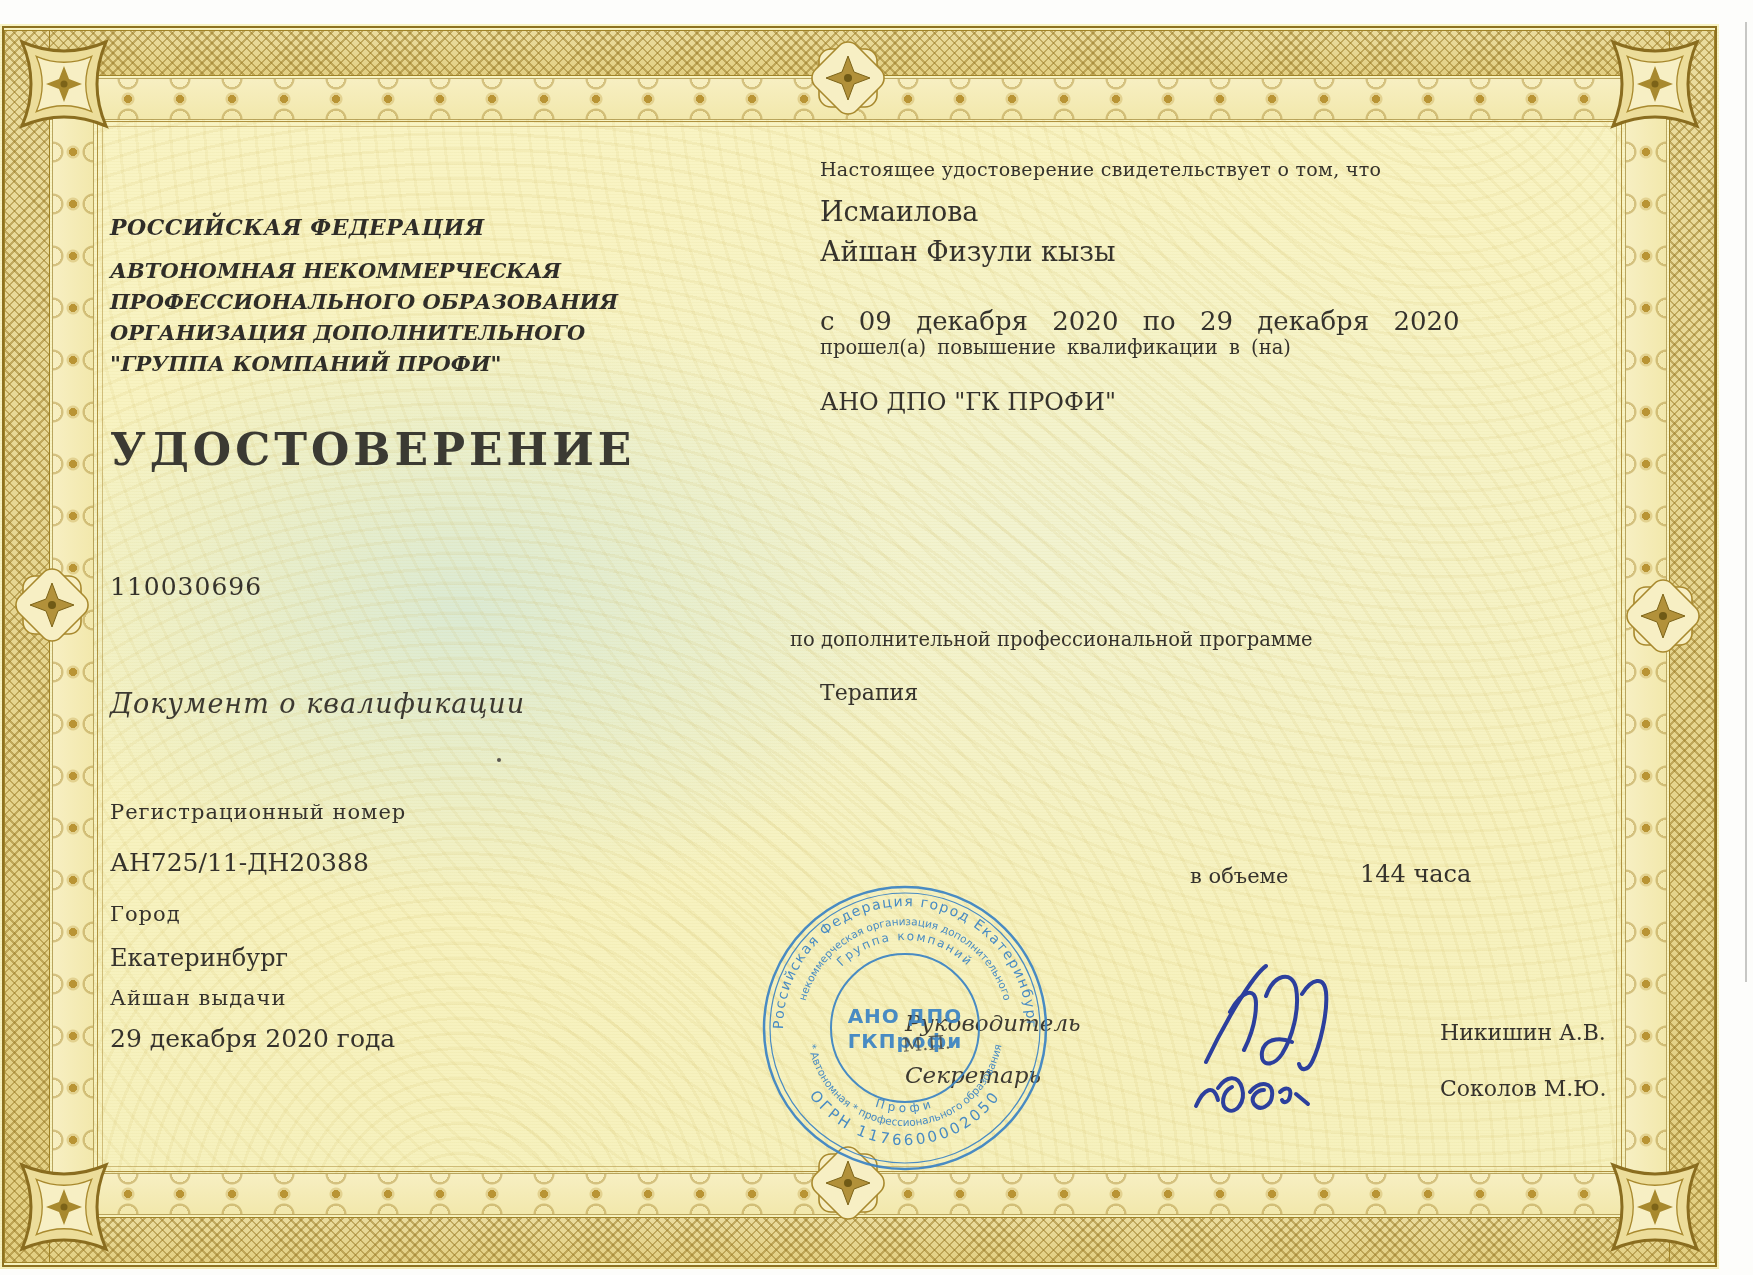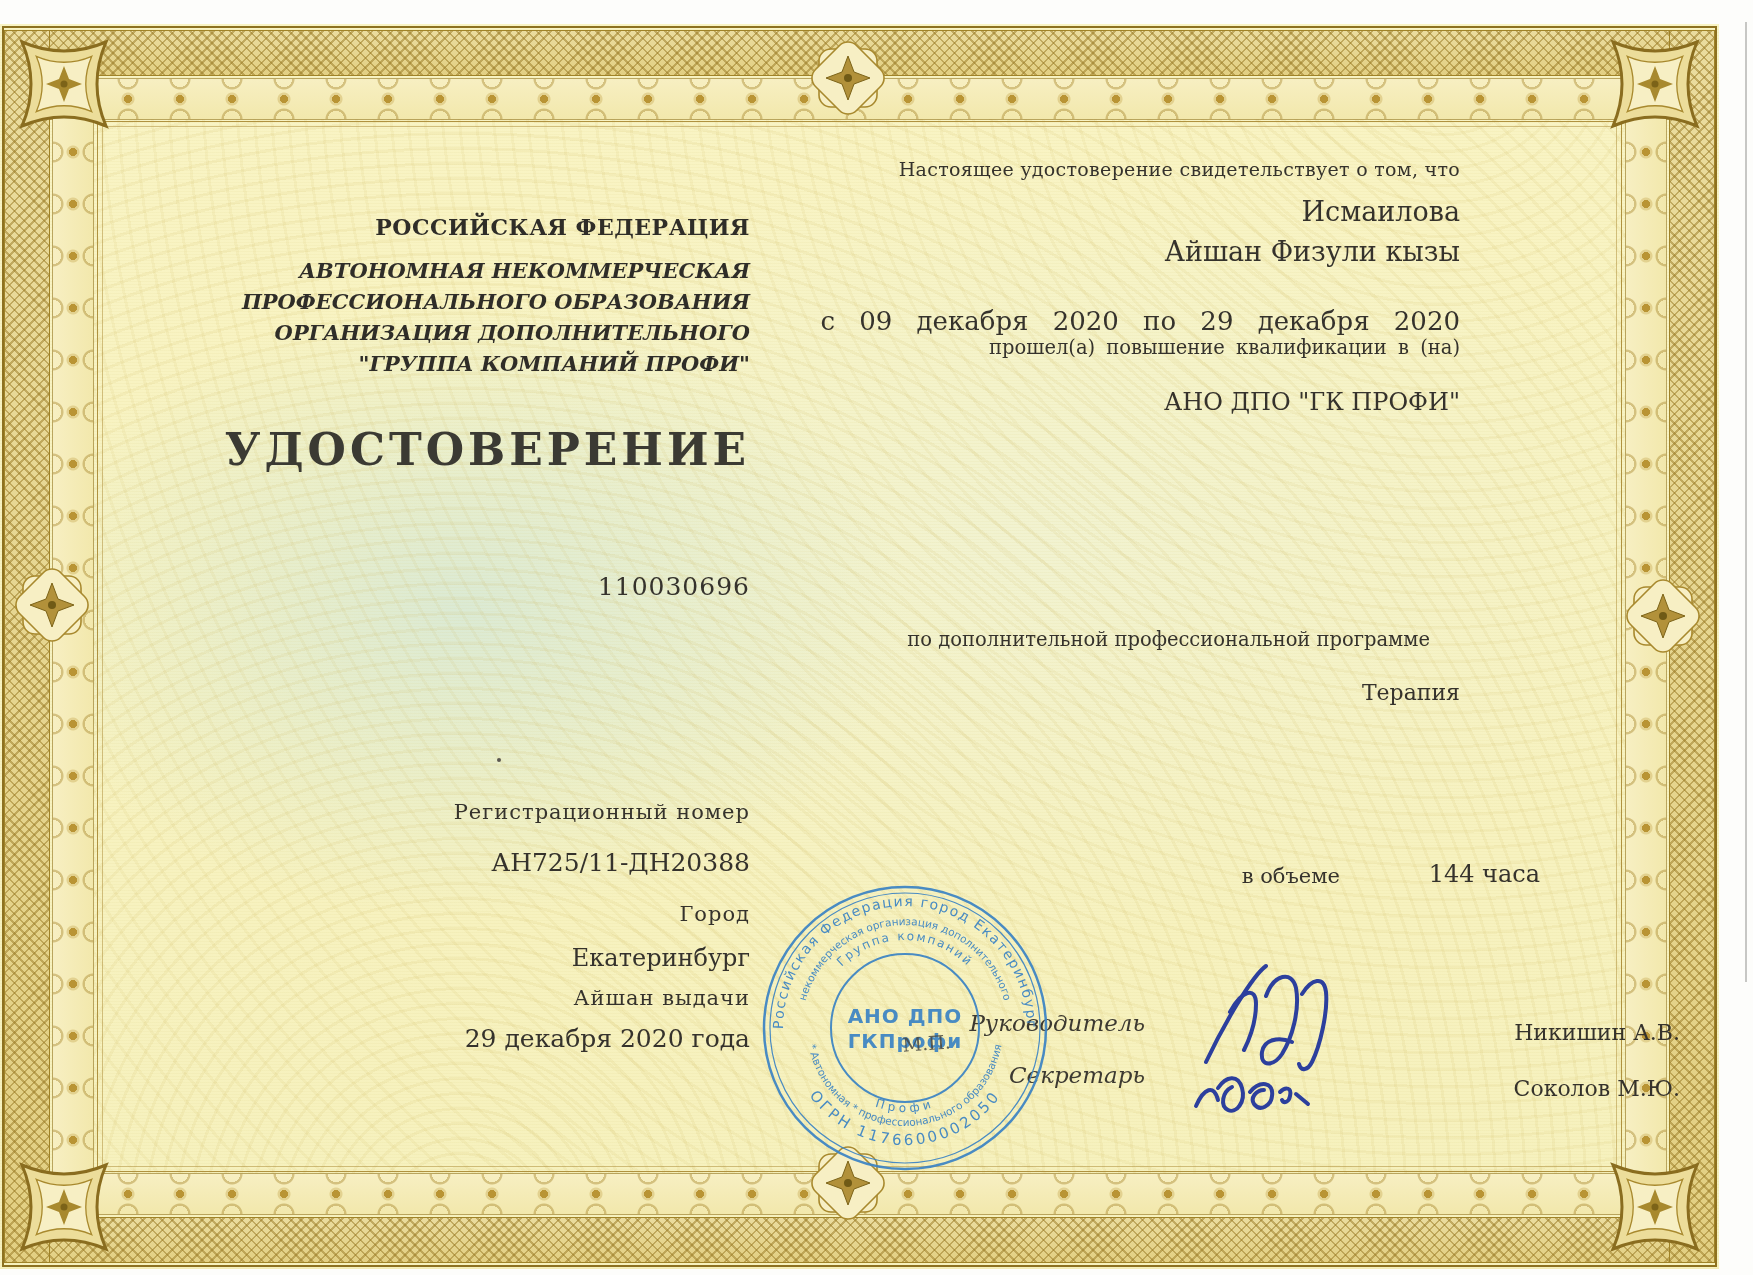--- a/index.html
+++ b/index.html
@@ -74,25 +74,25 @@
   .med-left { left:6px; top:535px; }
   .med-right { right:10px; top:546px; }
 
   .guilloche { position:absolute; inset:92px; z-index:0; pointer-events:none;
     background:
       repeating-radial-gradient(circle at 24% 105%, rgba(200,175,80,.10) 0 3px, transparent 3px 15px),
       repeating-radial-gradient(circle at 88% -8%, rgba(200,175,80,.09) 0 3px, transparent 3px 17px);
   }
 
   
-  .tb { position:absolute; text-align:right; z-index:3; }
+  .tb { position:absolute; text-align:left; z-index:3; }
   .colL { left:110px; width:640px; }
   .colR { left:820px; width:640px; }
 
-  .country   { top:190px; font-size:22px; font-weight:bold; letter-spacing:.5px; color:#2f2d28; }
+  .country   { top:190px; font-size:22px; font-weight:bold; letter-spacing:.5px; color:#2f2d28;font-style:italic; }
   .orgblock  { top:231px; font-size:21px; font-weight:bold; line-height:31px; color:#2f2d28;font-style:italic; }
   .title     { top:400px; font-size:44px; font-weight:bold; letter-spacing:4px; color:#3b3a33; }
   .subtitle  { top:481px; font-size:19px; font-weight:bold; letter-spacing:2px; }
   .blanknum  { top:548px; font-size:25px; letter-spacing:1px; }
   .dockind   { top:664px; font-size:27px; font-style:italic; letter-spacing:1px; color:#3c3931; }
   .reglabel  { top:776px; font-size:21px; letter-spacing:1px; }
   .regnum    { top:824px; font-size:25px; }
   .citylabel { top:878px; font-size:21px; letter-spacing:1px; }
   .cityval   { top:920px; font-size:24px; }
   .datelabel { top:962px; font-size:21px; letter-spacing:1px; }
@@ -193,20 +193,21 @@
 
     <div class="tb colL country">РОССИЙСКАЯ ФЕДЕРАЦИЯ</div>
     <div class="tb colL orgblock">
       <div>АВТОНОМНАЯ НЕКОММЕРЧЕСКАЯ</div>
       <div>ПРОФЕССИОНАЛЬНОГО ОБРАЗОВАНИЯ</div>
       <div>ОРГАНИЗАЦИЯ ДОПОЛНИТЕЛЬНОГО</div>
       <div>"ГРУППА КОМПАНИЙ ПРОФИ"</div>
     </div>
     <div class="tb colL title">УДОСТОВЕРЕНИЕ</div>
     <div class="tb colL blanknum">110030696</div>
+    <div class="tb colL dockind">Документ о квалификации</div>
     <div class="speck"></div>
     <div class="tb colL reglabel">Регистрационный номер</div>
     <div class="tb colL regnum">АН725/11-ДН20388</div>
     <div class="tb colL citylabel">Город</div>
     <div class="tb colL cityval">Екатеринбург</div>
     <div class="tb colL datelabel">Айшан выдачи</div>
     <div class="tb colL dateval">29 декабря 2020 года</div>
 
     <div class="tb colR intro">Настоящее удостоверение свидетельствует о том, что</div>
     <div class="tb colR surname">Исмаилова</div>

